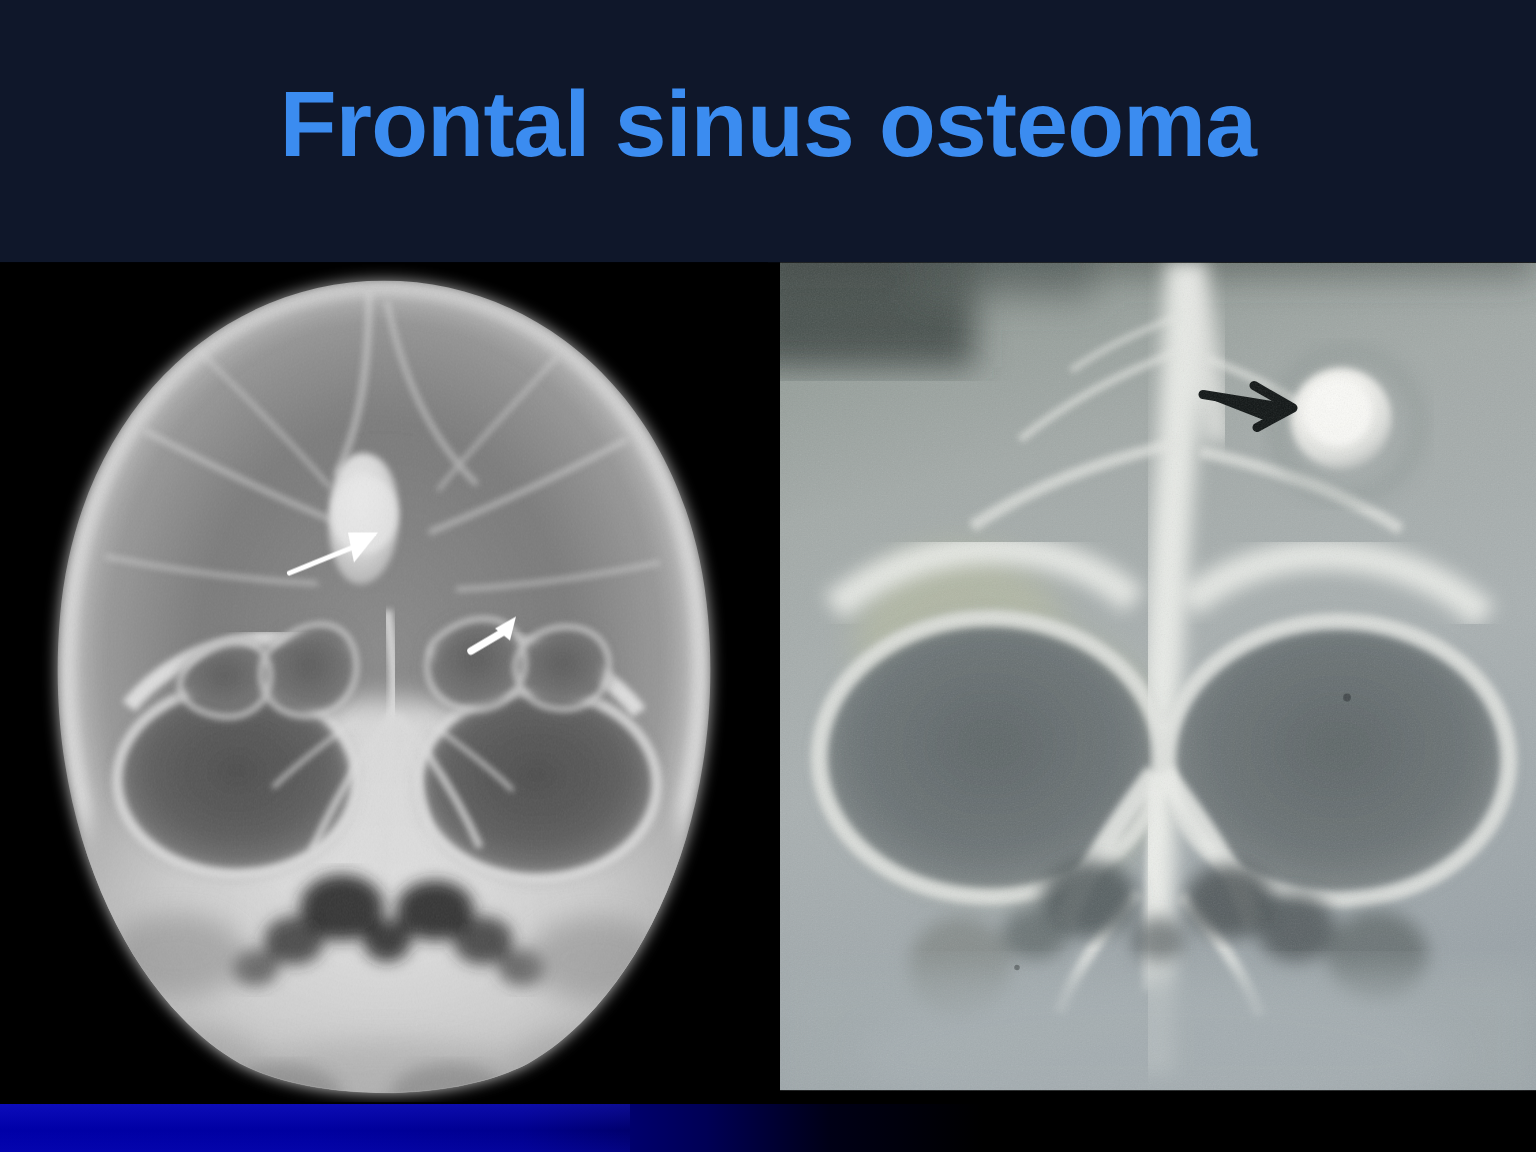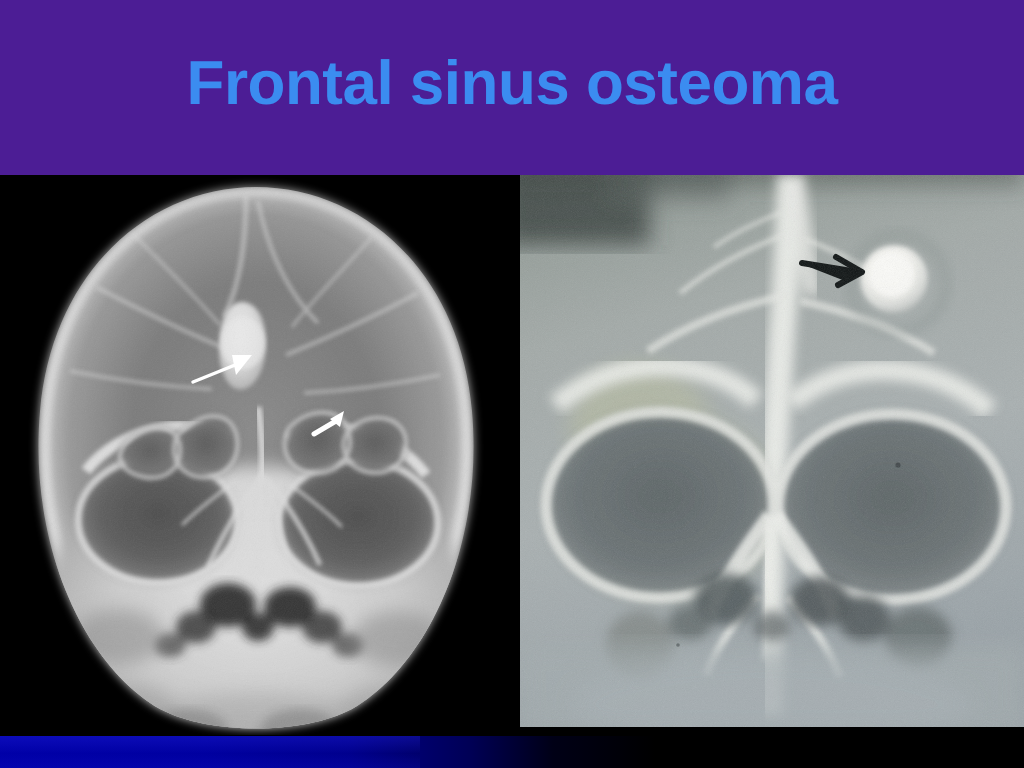--- a/index.html
+++ b/index.html
@@ -7,21 +7,21 @@
   body{
     width:1024px;height:768px;overflow:hidden;position:relative;
     font-family:"Liberation Sans","DejaVu Sans",sans-serif;
   }
   #slide{position:absolute;inset:0;background:#000;}
 
   
   #title-bar{
     position:absolute;left:0;top:0;width:1024px;height:175px;
     display:flex;align-items:center;justify-content:center;
-    background:#4c1d95;
+    background:#0f172a;
   }
   #slide-title{
     color:#3b8cf0;
     font-size:62px;
     font-weight:bold;
     letter-spacing:-0.5px;
     line-height:1;
     white-space:nowrap;
     margin:0;margin-top:-8px;
     text-rendering:geometricPrecision;

